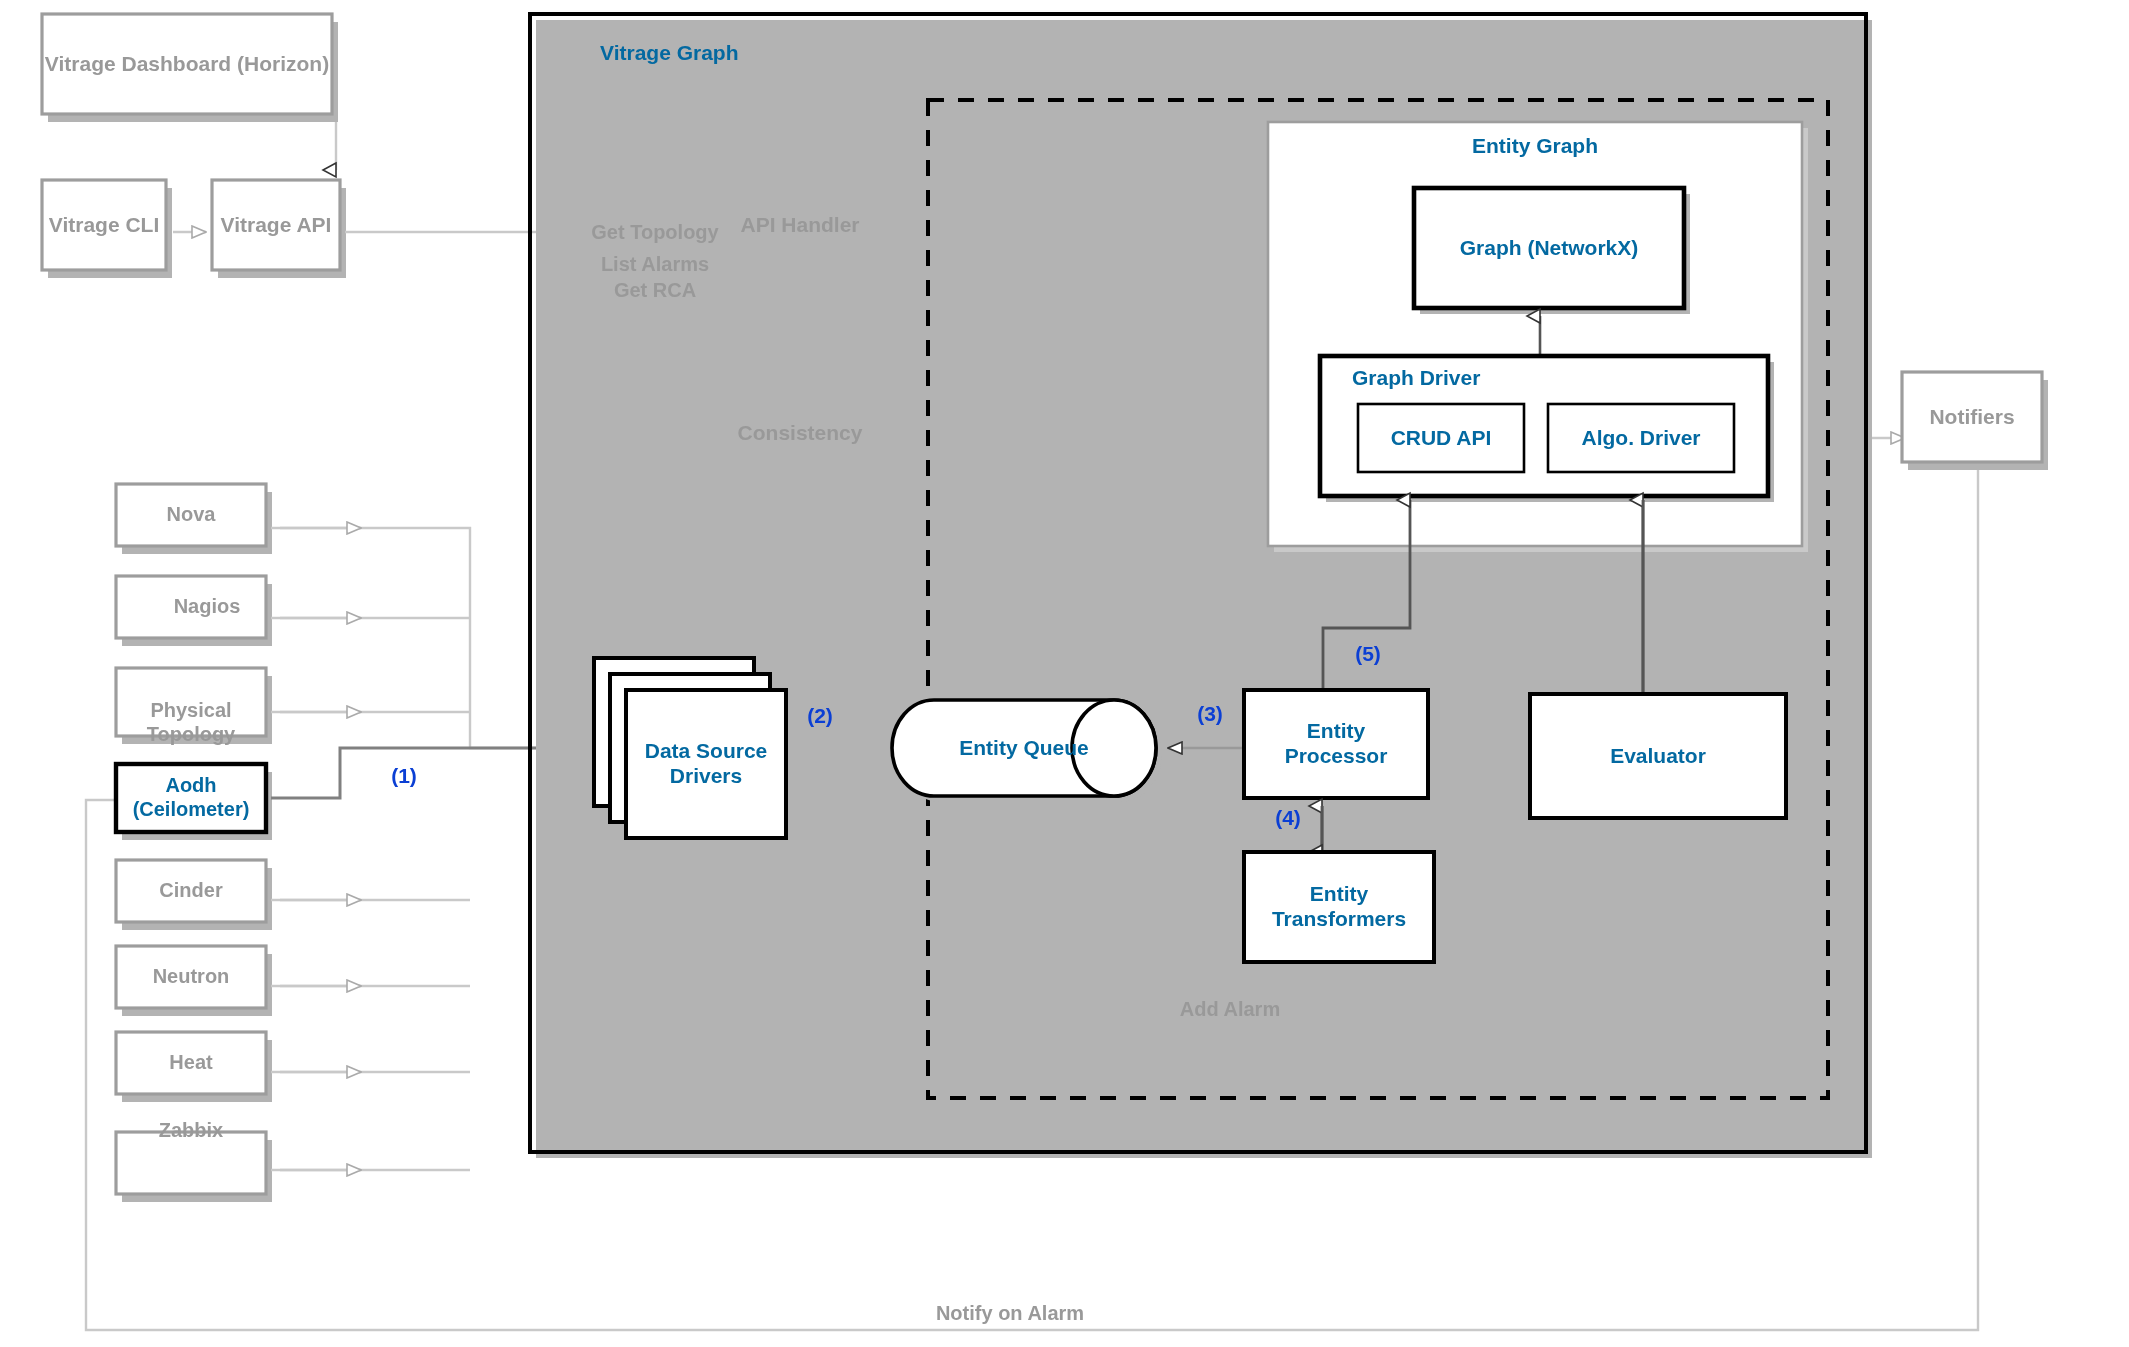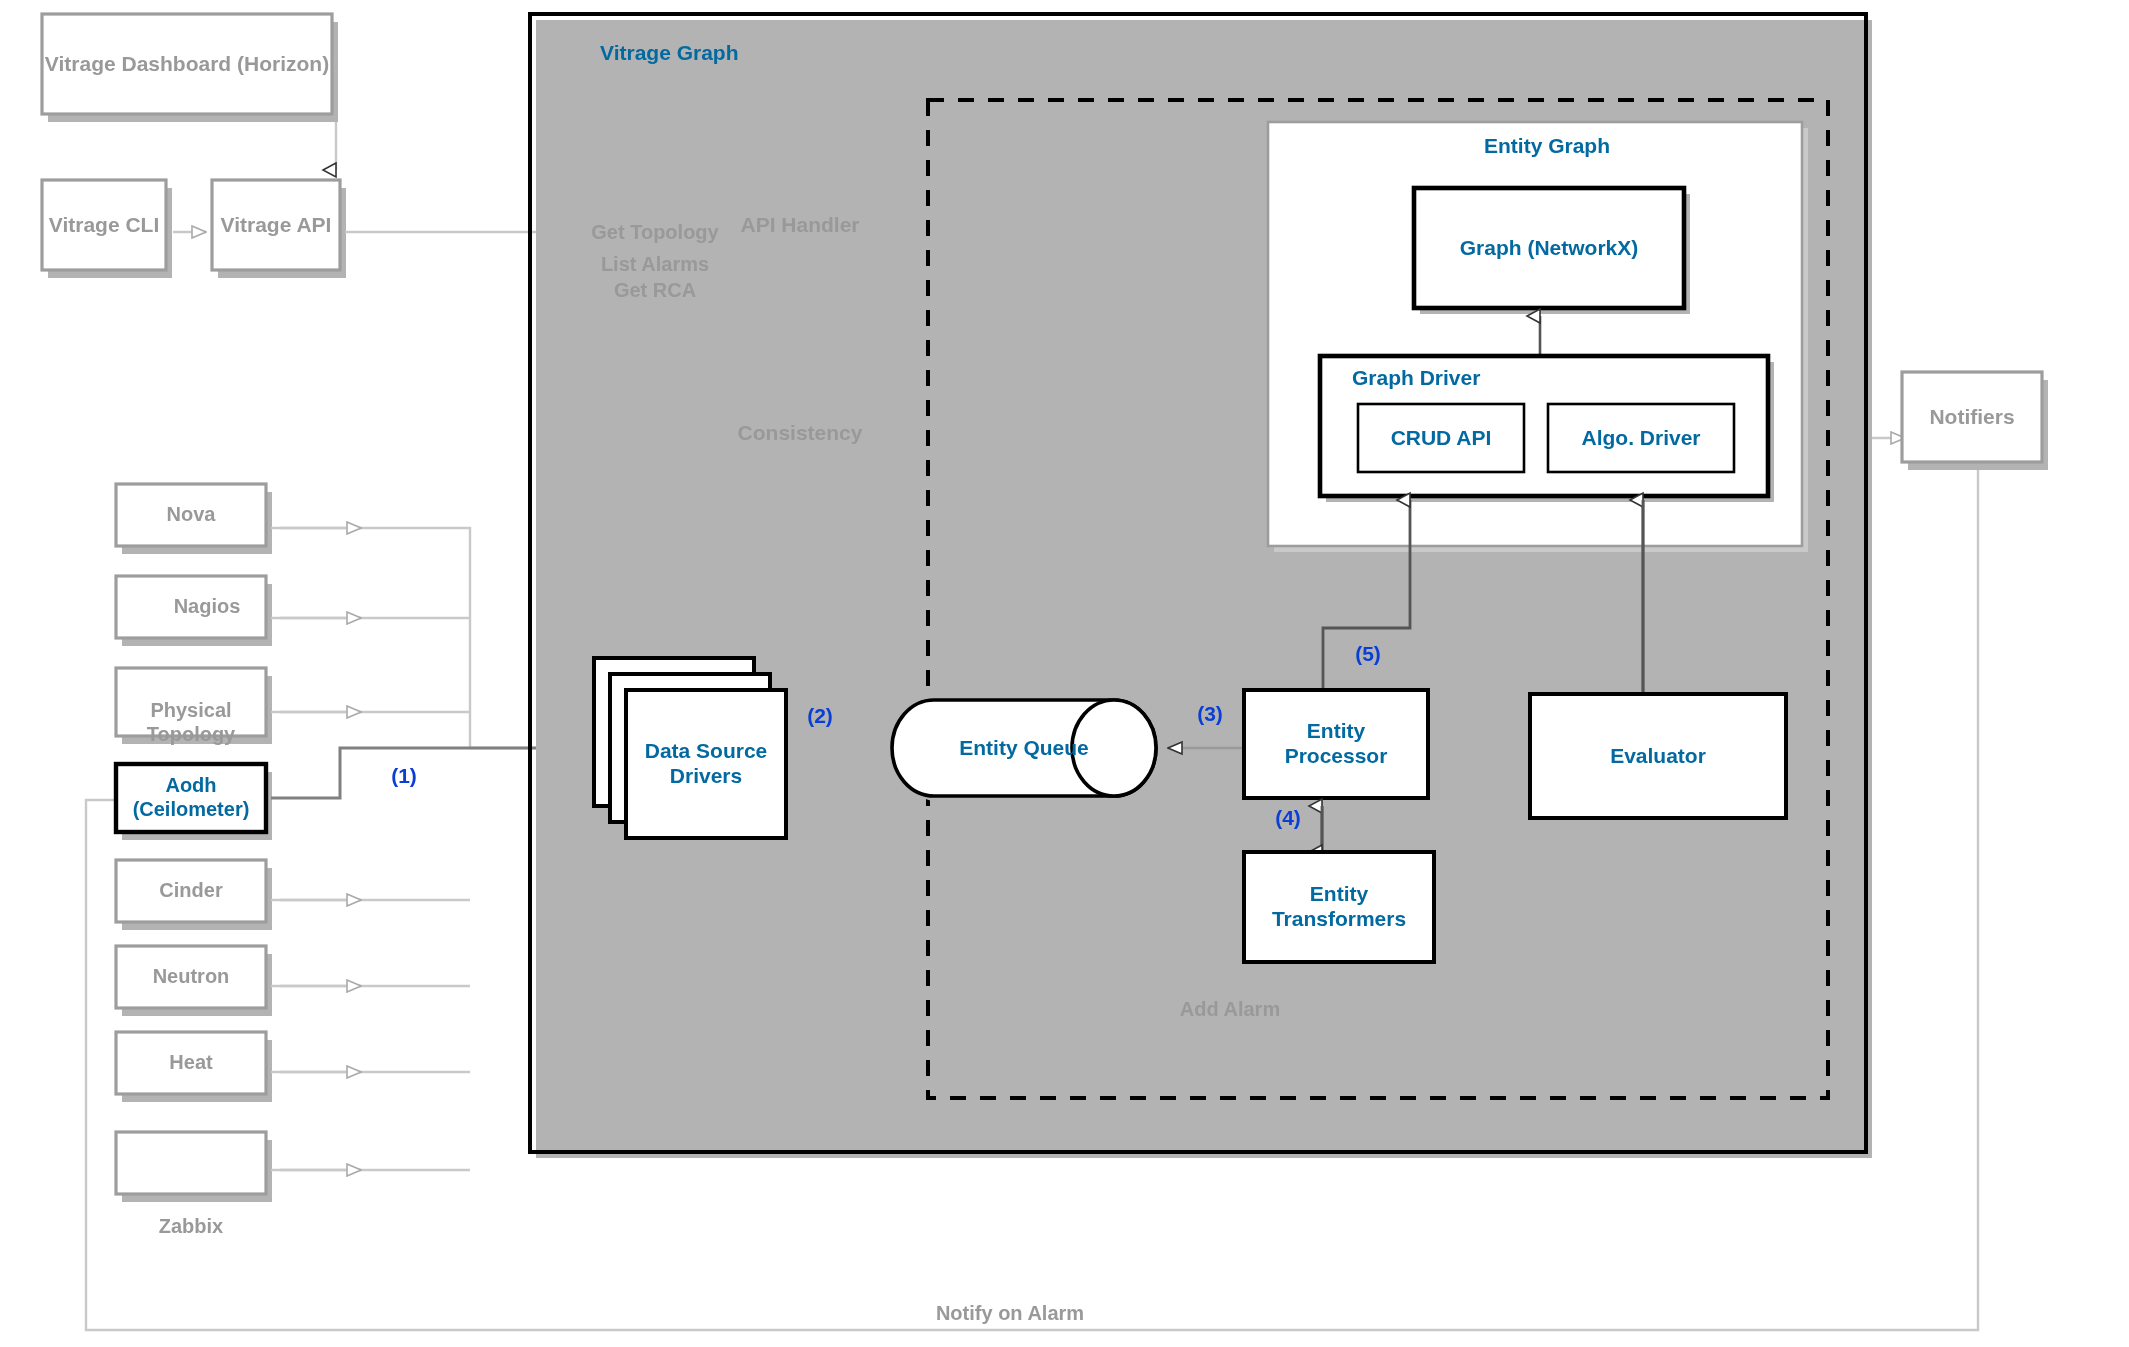--- a/index.html
+++ b/index.html
@@ -173,21 +173,21 @@
   <div class="lbl t-box grey" style="left:42px;top:14px;width:290px;height:100px;">Vitrage Dashboard (Horizon)</div>
   <div class="lbl t-box grey" style="left:42px;top:180px;width:124px;height:90px;">Vitrage CLI</div>
   <div class="lbl t-box grey" style="left:212px;top:180px;width:128px;height:90px;">Vitrage API</div>
   <div class="lbl t-box grey" style="left:1902px;top:372px;width:140px;height:90px;">Notifiers</div>
 
   <div class="lbl t-edge grey" style="left:530px;top:218px;width:250px;height:30px;">Get Topology</div>
   <div class="lbl t-edge grey" style="left:530px;top:250px;width:250px;height:30px;">List Alarms</div>
   <div class="lbl t-edge grey" style="left:530px;top:276px;width:250px;height:30px;">Get RCA</div>
 
   <div class="lbl t-title black" style="left:600px;top:36px;width:220px;height:34px;justify-content:flex-start;">Vitrage Graph</div>
-  <div class="lbl t-title black" style="left:1268px;top:130px;width:534px;height:32px;margin-left:12px;">Entity Graph</div>
+  <div class="lbl t-title black" style="left:1268px;top:130px;width:534px;height:32px;">Entity Graph</div>
   <div class="lbl t-title black" style="left:1352px;top:362px;width:260px;height:32px;justify-content:flex-start;">Graph Driver</div>
 
   <div class="lbl t-box grey" style="left:730px;top:184px;width:140px;height:82px;">API Handler</div>
   <div class="lbl t-box grey" style="left:730px;top:392px;width:140px;height:82px;">Consistency</div>
 
   <div class="lbl t-box black" style="left:1414px;top:188px;width:270px;height:120px;">Graph (NetworkX)</div>
   <div class="lbl t-box black" style="left:1358px;top:404px;width:166px;height:68px;">CRUD API</div>
   <div class="lbl t-box black" style="left:1548px;top:404px;width:186px;height:68px;border-radius:18px;">Algo. Driver</div>
 
   <div class="lbl t-box black" style="left:626px;top:690px;width:160px;height:148px;white-space:pre-line;">Data Source
@@ -201,21 +201,21 @@
 
   <div class="lbl t-small grey" style="left:116px;top:484px;width:150px;height:62px;">Nova</div>
   <div class="lbl t-small grey" style="left:132px;top:576px;width:150px;height:62px;">Nagios</div>
   <div class="lbl t-small grey" style="left:116px;top:668px;width:150px;height:68px;white-space:pre-line;margin-top:21px;">Physical
 Topology</div>
   <div class="lbl t-small black" style="left:116px;top:764px;width:150px;height:68px;white-space:pre-line;">Aodh
 (Ceilometer)</div>
   <div class="lbl t-small grey" style="left:116px;top:860px;width:150px;height:62px;">Cinder</div>
   <div class="lbl t-small grey" style="left:116px;top:946px;width:150px;height:62px;">Neutron</div>
   <div class="lbl t-small grey" style="left:116px;top:1032px;width:150px;height:62px;">Heat</div>
-  <div class="lbl t-small grey" style="left:116px;top:1196px;width:150px;height:62px;">Zabbix</div>
+  <div class="lbl t-small grey" style="left:116px;top:1100px;width:150px;height:62px;">Zabbix</div>
 
   <div class="lbl t-step blue" style="left:374px;top:762px;width:60px;height:28px;">(1)</div>
   <div class="lbl t-step blue" style="left:790px;top:702px;width:60px;height:28px;">(2)</div>
   <div class="lbl t-step blue" style="left:1180px;top:700px;width:60px;height:28px;">(3)</div>
   <div class="lbl t-step blue" style="left:1258px;top:804px;width:60px;height:28px;">(4)</div>
   <div class="lbl t-step blue" style="left:1338px;top:640px;width:60px;height:28px;">(5)</div>
 
   <div class="lbl t-edge grey" style="left:1120px;top:996px;width:220px;height:28px;">Add Alarm</div>
   <div class="lbl t-edge grey" style="left:860px;top:1300px;width:300px;height:28px;">Notify on Alarm</div>
 

